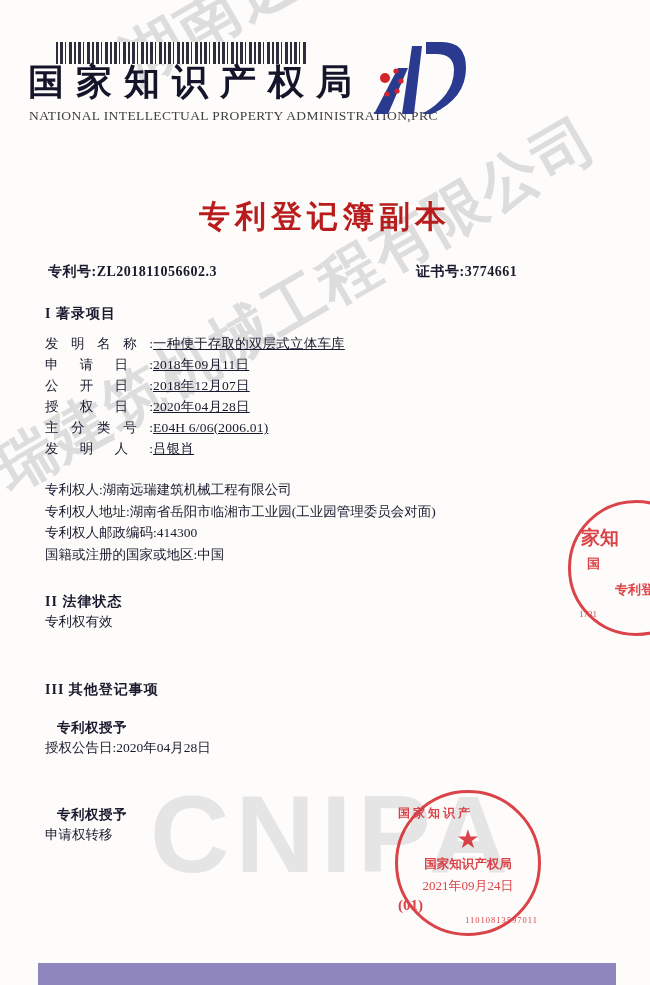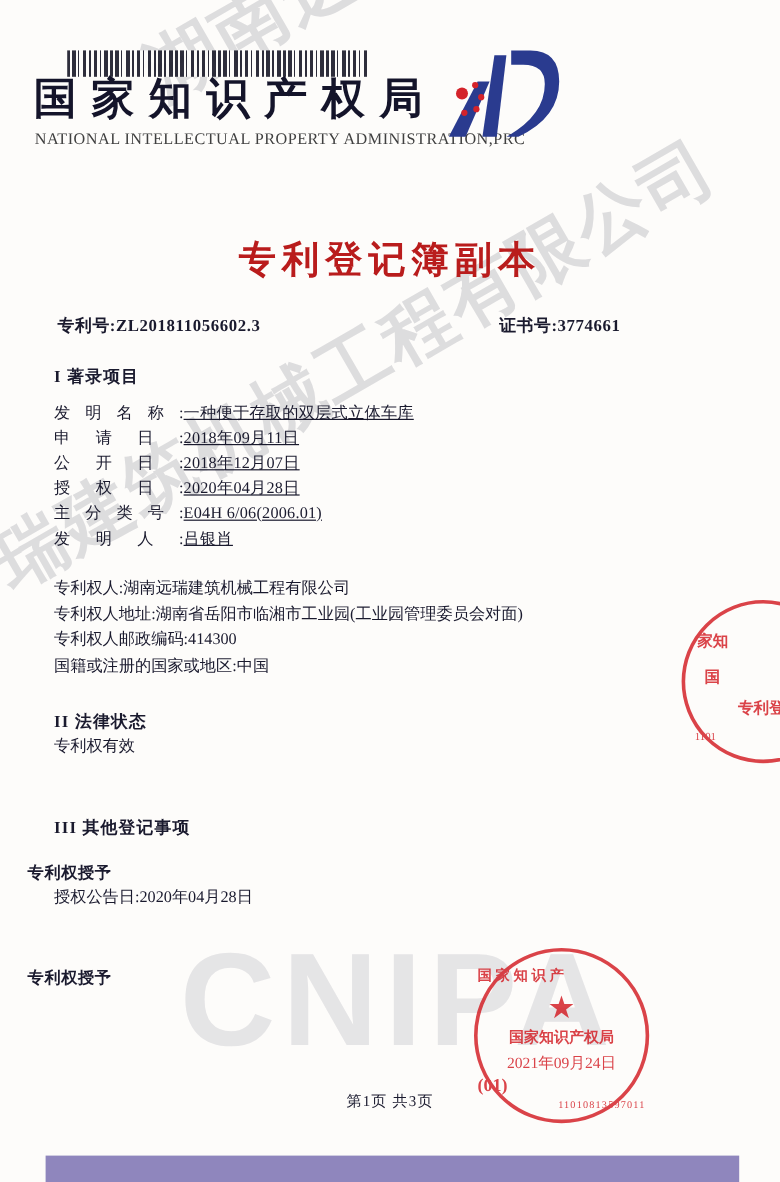--- a/index.html
+++ b/index.html
@@ -191,21 +191,21 @@
   }
   .plain-row {
     margin-left: 45px;
     line-height: 21.5px;
     font-size: 13.5px;
   }
   .gap-md { height: 20px; }
   .gap-lg { height: 28px; }
 
   .sub-head {
-    margin-left: 23px;
+    margin-left: 57px;
     font-weight: bold;
     font-size: 13.5px;
     letter-spacing: 0.5px;
   }
 
   
   .footer {
     position: absolute;
     bottom: 58px;
     width: 100%;
@@ -294,21 +294,21 @@
   }
   .seal-right {
     left: 568px;
     top: 500px;
     width: 130px;
     height: 130px;
   }
   .seal-right .rtext1 {
     position: absolute;
     top: 22px; left: 10px;
-    font-size: 13px; font-weight: bold; text-align: right;
+    font-size: 19px; font-weight: bold; text-align: right;
   }
   .seal-right .rtext2 {
     position: absolute;
     top: 52px; left: 16px;
     font-size: 13px; font-weight: bold;
   }
   .seal-right .rtext3 {
     position: absolute;
     top: 78px; left: 8px;
     font-size: 13px; font-weight: bold; margin-left: 36px;
@@ -441,34 +441,34 @@
     <div class="section-head">III  其他登记事项</div>
 
     <div class="gap-md"></div>
     <div class="sub-head">专利权授予</div>
     <div class="plain-row">授权公告日:2020年04月28日</div>
 
     <div class="gap-lg"></div>
     <div class="gap-md"></div>
 
     <div class="sub-head">专利权授予</div>
+    <div class="plain-row">申请权转移</div>
   </div>
 
   <div class="seal seal-right">
     <div class="rtext1">家知</div>
     <div class="rtext2">国</div>
     <div class="rtext3">专利登</div>
-    <div class="rtext4">1101</div>
+    <div class="rtext4">1731</div>
   </div>
 
   <div class="seal seal-main">
     <div class="arc-top">国家知识产</div>
     <div class="seal-star">★</div>
     <div class="seal-org">国家知识产权局</div>
     <div class="seal-date">2021年09月24日</div>
     <div class="seal-code">(01)</div>
     <div class="seal-bottomnum">11010813597011</div>
   </div>
 
-  <div class="footer">第1页   共3页</div>
   <div class="bottom-bar"></div>
 
 </div>
 
 </body></html>

